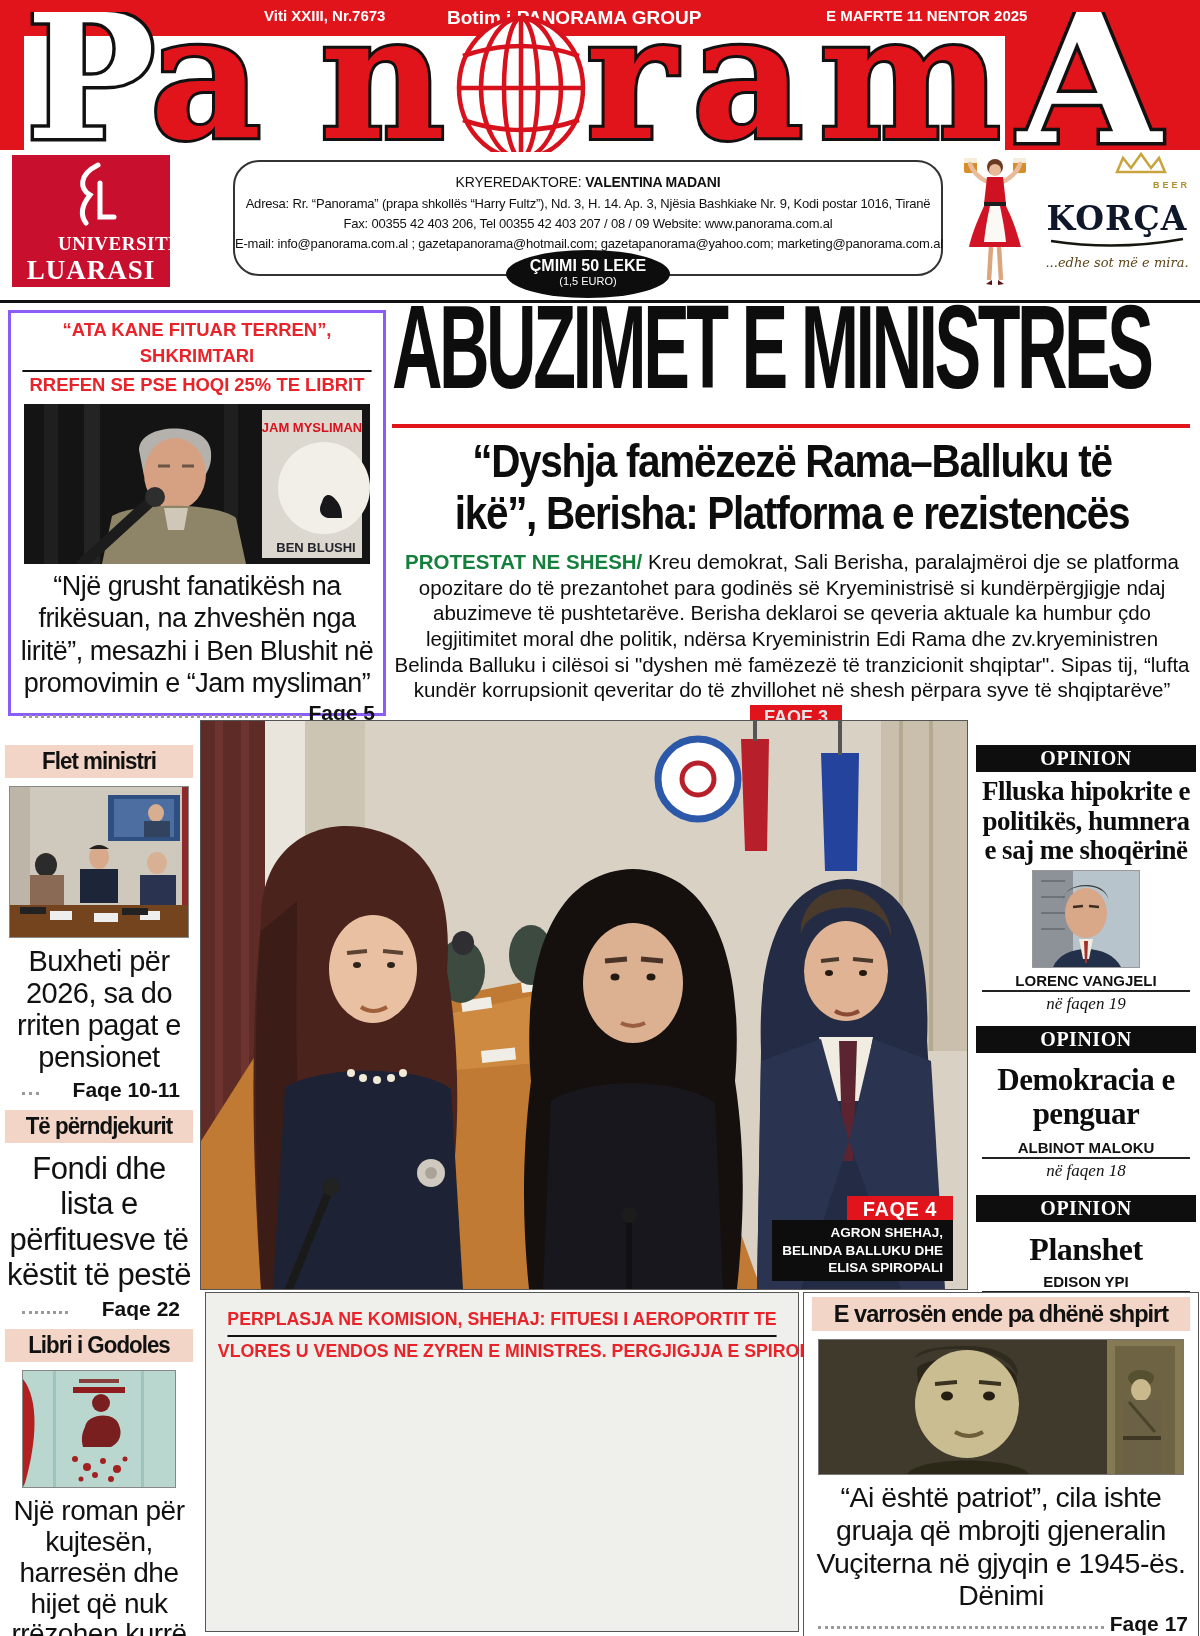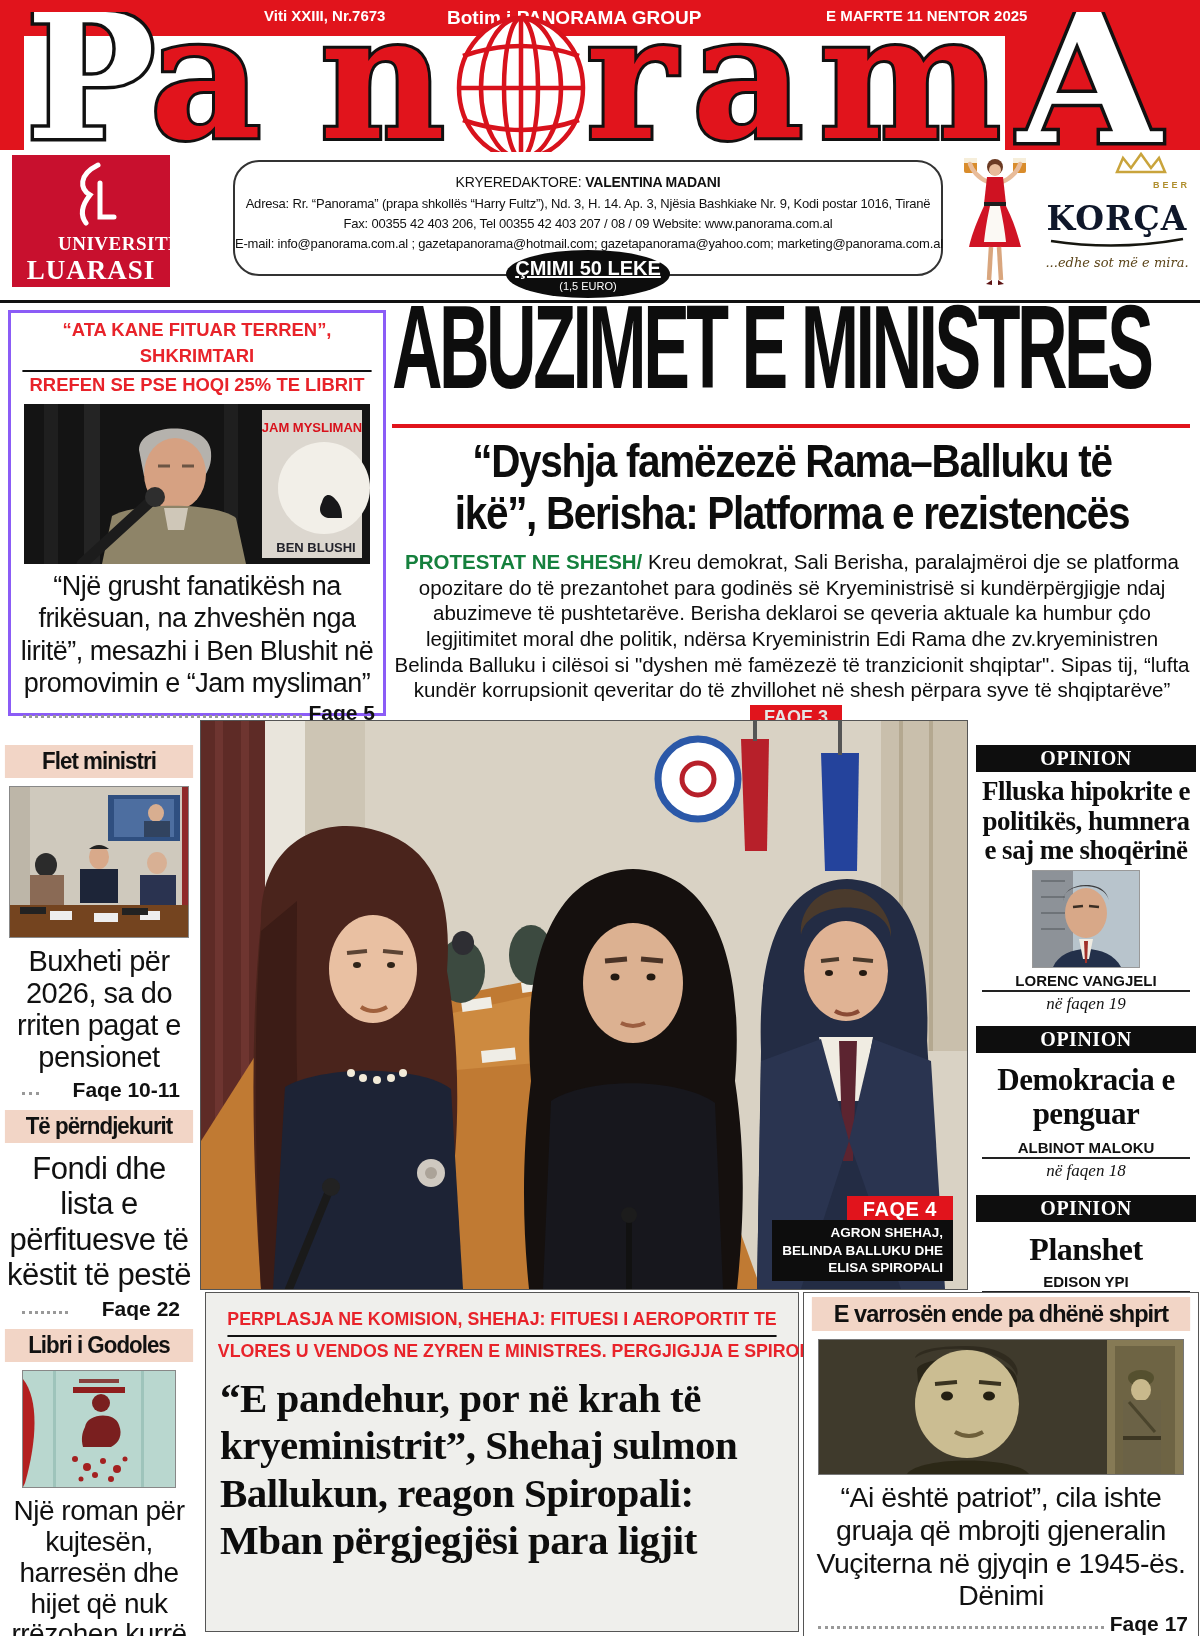--- a/index.html
+++ b/index.html
@@ -22,21 +22,21 @@
            text-align:center;font-family:"Liberation Serif",serif;}
   .uni-line1{font-size:19px;font-weight:bold;letter-spacing:.5px;margin-top:2px;padding-left:46px;}
   .uni-line2{font-size:27px;font-weight:bold;letter-spacing:1px;}
   .infobox{left:233px;top:160px;width:706px;height:112px;border:2px solid #333;border-radius:26px;
            text-align:center;overflow:visible;}
   .info-line{white-space:nowrap;font-size:13px;letter-spacing:-0.2px;line-height:1.55;}
   .info-line b{font-weight:bold;}
   .info-first{margin-top:10px;font-size:14px;}
   .price-badge{left:50%;bottom:-24px;transform:translateX(-50%);width:164px;height:48px;background:#0d0d0d;
                border-radius:50%;color:#fff;text-align:center;z-index:5;}
-  .price-main{font-size:20px;font-weight:bold;margin-top:7px;text-decoration:underline;}
+  .price-main{font-size:16px;font-weight:bold;margin-top:7px;}
   .price-sub{font-size:11px;}
   .ad-box{left:948px;top:150px;width:250px;height:142px;}
   .ad-brand{left:88px;top:0;width:162px;text-align:center;}
   .ad-beer{font-size:9px;letter-spacing:3px;color:#b08f2e;font-weight:bold;text-align:right;margin-right:8px;}
   .ad-name{font-family:"DejaVu Serif",serif;font-weight:bold;font-size:33px;color:#0f172a;letter-spacing:1px;line-height:1;margin-top:12px;}
   .ad-tagline{font-family:"DejaVu Serif",serif;font-style:italic;font-size:13px;color:#5c451a;margin-top:16px;}
 
   .page-rule{left:0;top:300px;width:1200px;height:3px;background:#111;}
 
   
@@ -428,21 +428,20 @@
       <div class="op-author" style="margin-top:6px;">EDISON YPI</div>
       <div class="op-page">në faqen 18</div>
     </div>
   </div>
 
   <div class="abs bottom-story">
     <div class="bs-kwrap">
       <div class="bs-kicker"><span class="bs-k1">PERPLASJA NE KOMISION, SHEHAJ: FITUESI I AEROPORTIT TE</span></div>
       <div class="bs-kicker">VLORES U VENDOS NE ZYREN E MINISTRES. PERGJIGJJA E SPIROPALIT</div>
     </div>
-    <div class="bs-headline">“E pandehur, por në krah të kryeministrit”, Shehaj sulmon Ballukun, reagon Spiropali: Mban përgjegjësi para ligjit</div>
   </div>
 
   <div class="abs bottom-right">
     <div class="br-head">E varrosën ende pa dhënë shpirt</div>
     <svg class="br-photo" width="364" height="134" viewBox="0 0 364 134">
       <rect width="364" height="134" fill="#3f3a2c"></rect>
       <rect x="288" y="0" width="76" height="134" fill="#867a55"></rect>
       <rect x="296" y="6" width="60" height="128" fill="#6e6444"></rect>
       <path d="M96 18 C120 2 188 6 198 36 C202 24 186 6 148 6 C116 6 98 10 96 18 Z" fill="#23201489"></path>
       <path d="M98 30 C100 14 196 12 198 40 L198 60 C196 30 102 32 100 52 Z" fill="#2a2619"></path>

